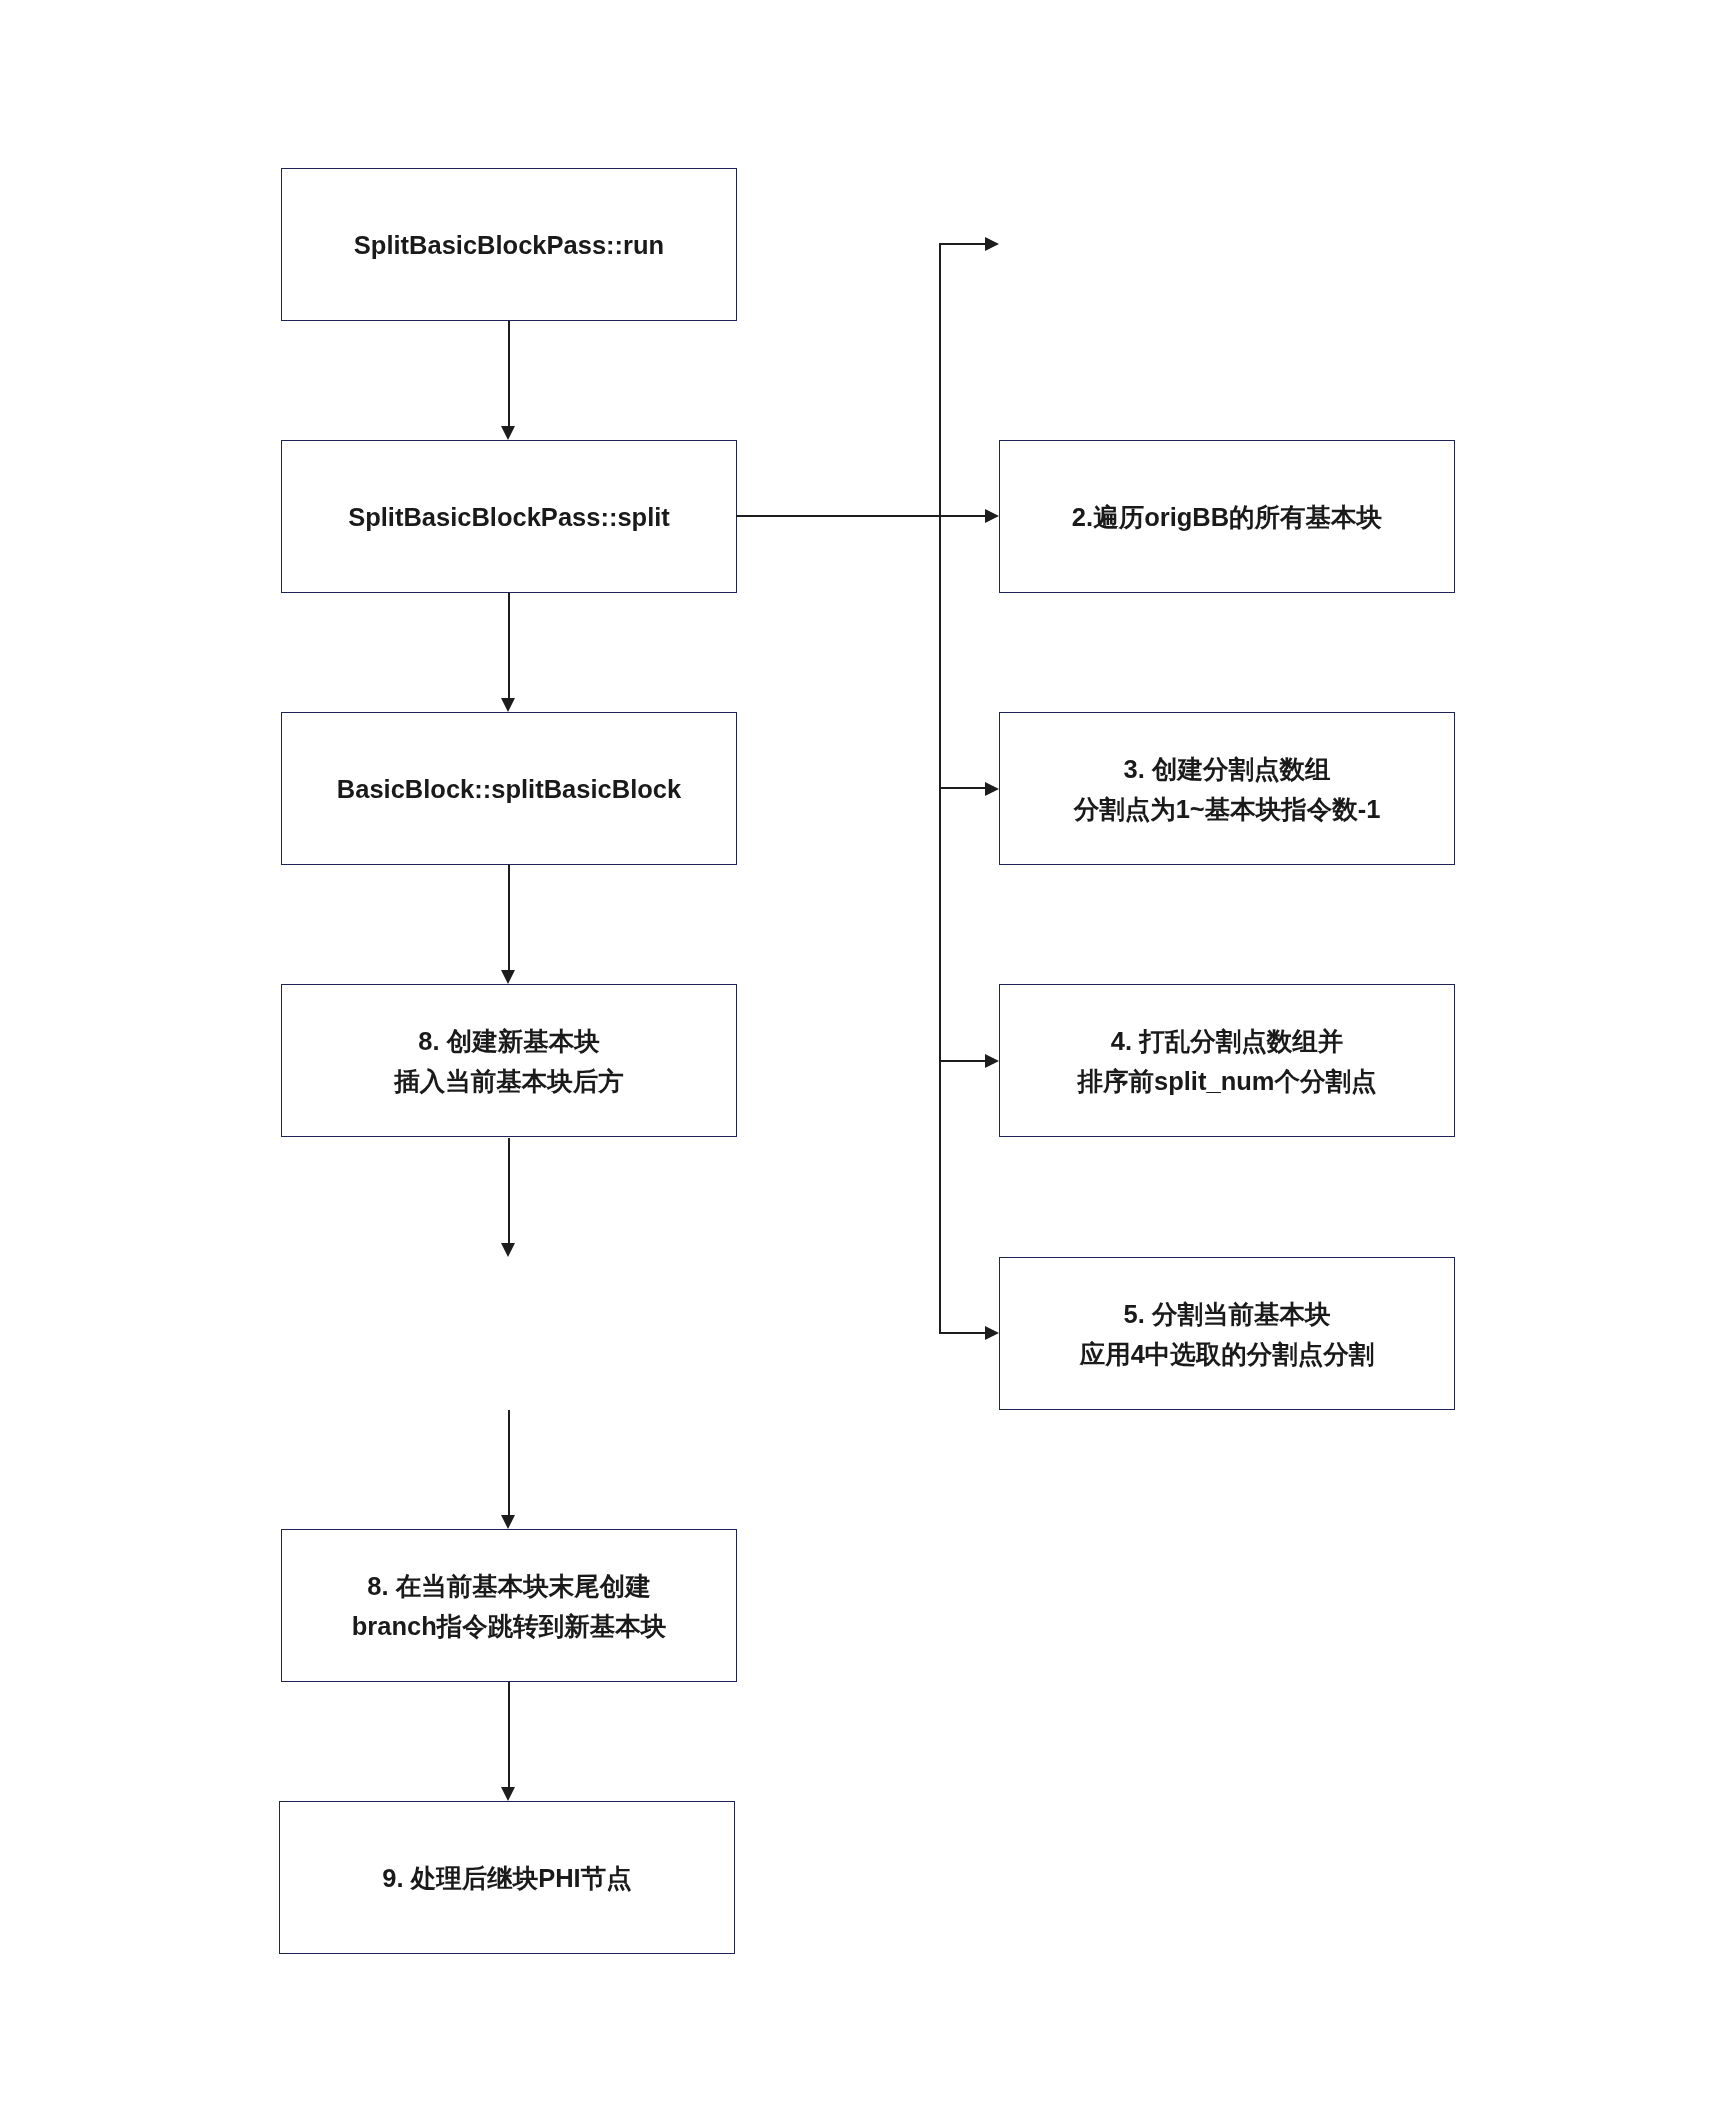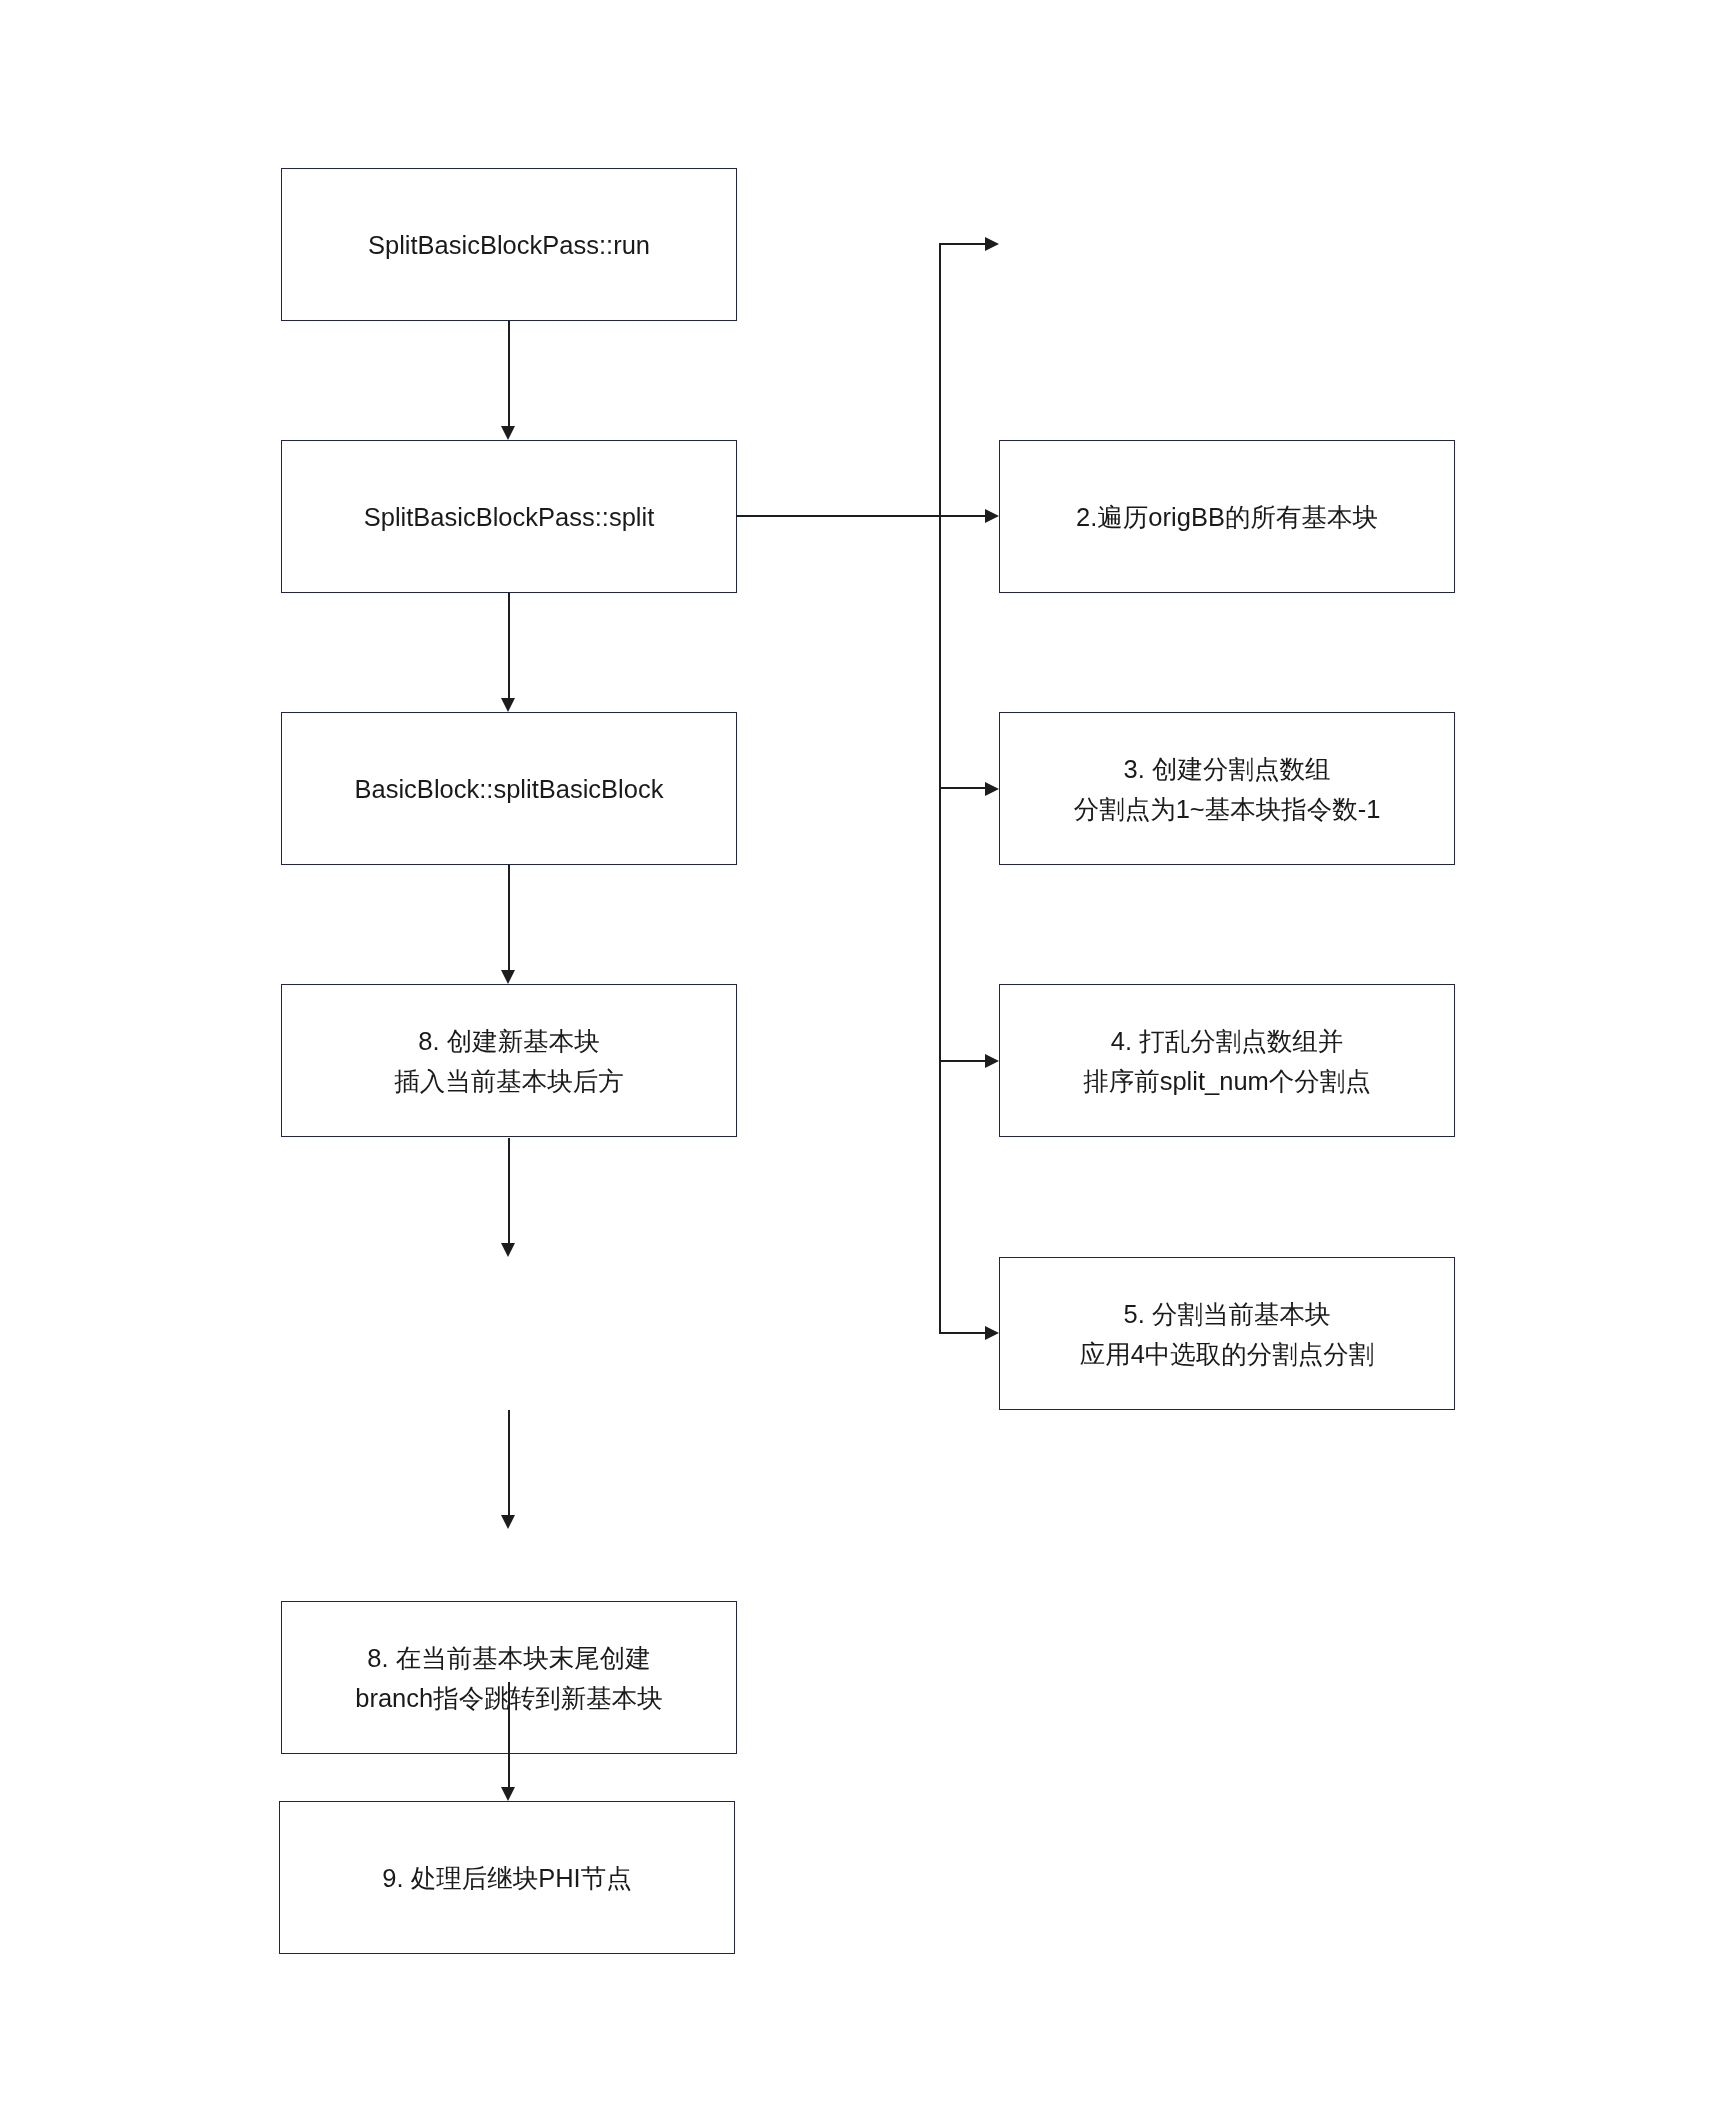--- a/index.html
+++ b/index.html
@@ -10,20 +10,21 @@
     --canvas-bg:#ffffff;
   }
   html,body{margin:0;padding:0;background:#fff;}
   .canvas{
     position:relative;
     width:1724px;
     height:2108px;
     background:var(--canvas-bg);
     font-family:"Liberation Sans","DejaVu Sans",sans-serif;
     color:var(--text);
+    font-weight:bold;
   }
   .node{
     position:absolute;
     width:456px;
     height:153px;
     box-sizing:border-box;
     background:var(--node-fill);
     border:1.9px solid var(--node-border);
     display:flex;
     flex-direction:column;
@@ -76,21 +77,21 @@
   <div class="node" style="left:281px;top:440px">
     <div class="tline">SplitBasicBlockPass::split</div>
   </div>
 
   <div class="node" style="left:281px;top:984px">
     <div class="tline">8. 创建新基本块</div>
     <div class="tline">插入当前基本块后方</div>
   </div>
 
 
-  <div class="node" style="left:281px;top:1601px">
+  <div class="node" style="left:281px;top:1529px">
     <div class="tline">8. 在当前基本块末尾创建</div>
     <div class="tline">branch指令跳转到新基本块</div>
   </div>
 
   <div class="node" style="left:279px;top:1801px">
     <div class="tline">9. 处理后继块PHI节点</div>
   </div>
 
 
   <div class="node" style="left:999px;top:440px">

